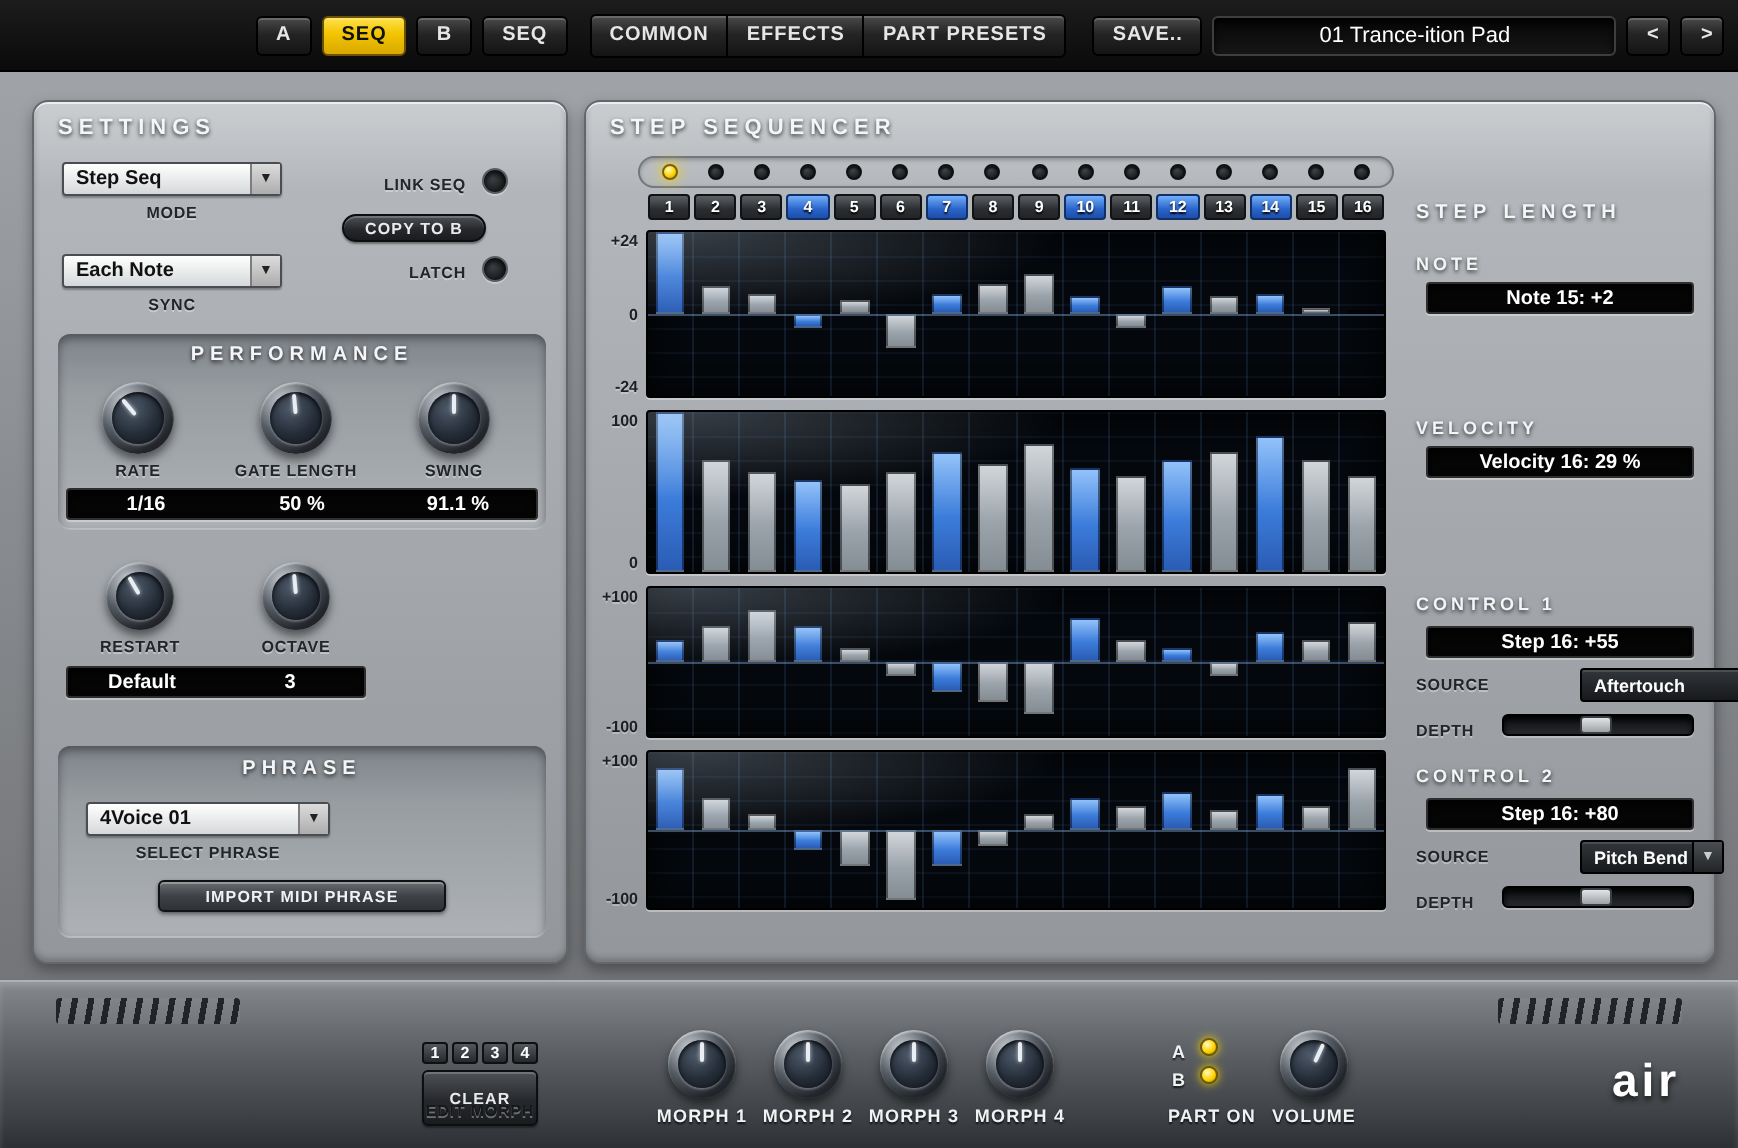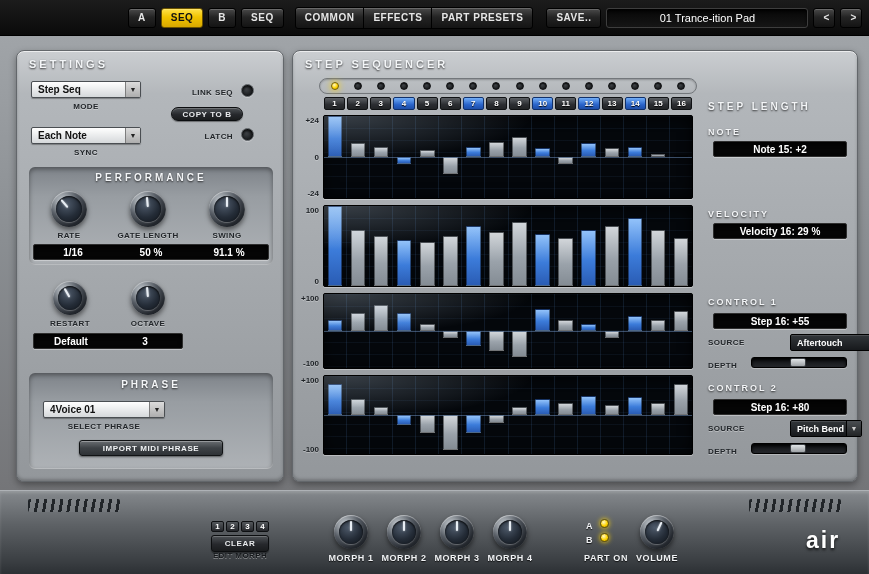--- a/index.html
+++ b/index.html
@@ -503,21 +503,21 @@
 
   <div class="bottombar">
     <div class="vent" style="left:28px;top:8px"></div>
     <div class="vent" style="left:749px;top:8px"></div>
 
 
     <div class="mini-btn" style="left:211px;top:30px">1</div>
     <div class="mini-btn" style="left:226px;top:30px">2</div>
     <div class="mini-btn" style="left:241px;top:30px">3</div>
     <div class="mini-btn" style="left:256px;top:30px">4</div>
-    <button class="pill-btn" style="left:211px;top:44px;width:58px;height:17px;border-radius:3px">CLEAR</button>
+    <button class="pill-btn" style="left:211px;top:44px;width:58px;height:28px;border-radius:3px">CLEAR</button>
     <div class="dark-label" style="left:204px;top:60px;width:72px;text-align:center;color:#16191c">EDIT MORPH</div>
 
     <div class="knob" style="left:334px;top:24px;width:34px;height:34px">
         <div class="pointer rot-0"></div>
       </div>
     <div class="knob" style="left:387px;top:24px;width:34px;height:34px">
         <div class="pointer rot-0"></div>
       </div>
     <div class="knob" style="left:440px;top:24px;width:34px;height:34px">
         <div class="pointer rot-0"></div>

